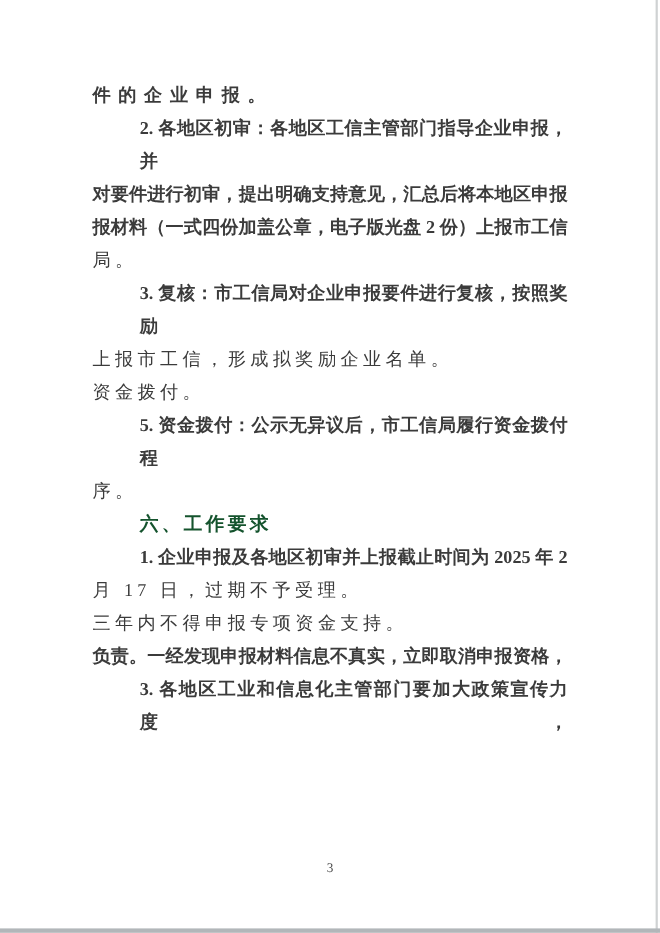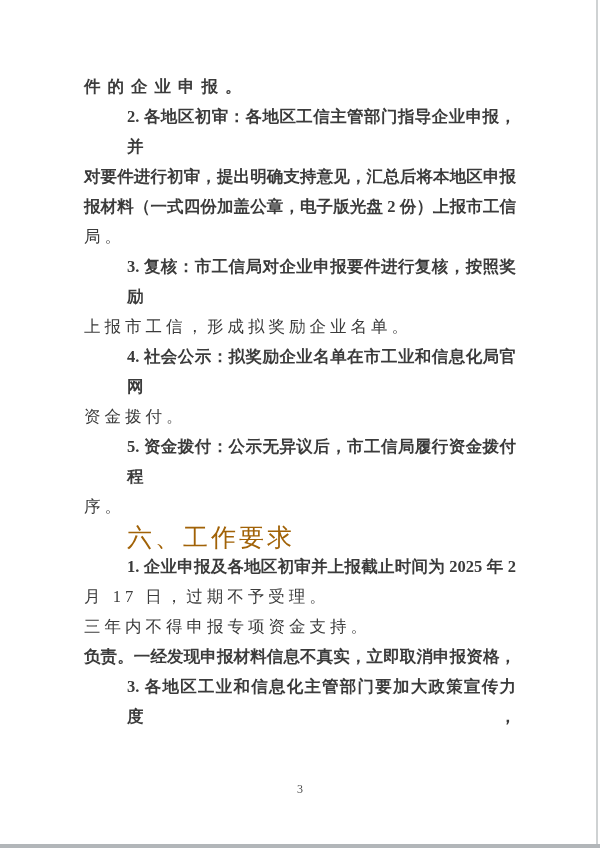--- a/index.html
+++ b/index.html
@@ -31,23 +31,23 @@
   .j {                       
     text-align: justify;
     text-align-last: justify;
     font-weight: bold;
   }
   .ind { padding-left: 43px; }   
   .end { letter-spacing: 4px; }  
   .end-wide { letter-spacing: 7px; font-weight: bold; } 
   .hd {
     font-family: "Liberation Sans", "DejaVu Sans", sans-serif;
-    font-weight: normal;
-    font-size: 25px;
-    color: #a16207;
+    font-weight: bold;
+    font-size: 17px;
+    color: #14532d;
     letter-spacing: 3px;
   }
   .page-number {
     position: absolute; top: 782px; left: 0; right: 0;
     text-align: center;
     font-size: 12px;
     color: #4a4a4a;
     font-family: "Liberation Serif", "DejaVu Serif", serif;
   }
 </style>
@@ -55,21 +55,20 @@
 <body>
 
 <div class="content">
   <div class="ln end-wide">件的企业申报。</div>
   <div class="ln j ind">2. 各地区初审：各地区工信主管部门指导企业申报，并</div>
   <div class="ln j">对要件进行初审，提出明确支持意见，汇总后将本地区申报</div>
   <div class="ln j">报材料（一式四份加盖公章，电子版光盘 2 份）上报市工信</div>
   <div class="ln end">局。</div>
   <div class="ln j ind">3. 复核：市工信局对企业申报要件进行复核，按照奖励</div>
   <div class="ln end">上报市工信，形成拟奖励企业名单。</div>
-  <div class="ln j ind">4. 社会公示：拟奖励企业名单在市工业和信息化局官网</div>
   <div class="ln end">资金拨付。</div>
   <div class="ln j ind">5. 资金拨付：公示无异议后，市工信局履行资金拨付程</div>
   <div class="ln end">序。</div>
   <div class="ln hd ind">六、工作要求</div>
   <div class="ln j ind">1. 企业申报及各地区初审并上报截止时间为 2025 年 2</div>
   <div class="ln end">月 17 日，过期不予受理。</div>
   <div class="ln end">三年内不得申报专项资金支持。</div>
   <div class="ln j">负责。一经发现申报材料信息不真实，立即取消申报资格，</div>
   <div class="ln j ind">3. 各地区工业和信息化主管部门要加大政策宣传力度，</div>
 

